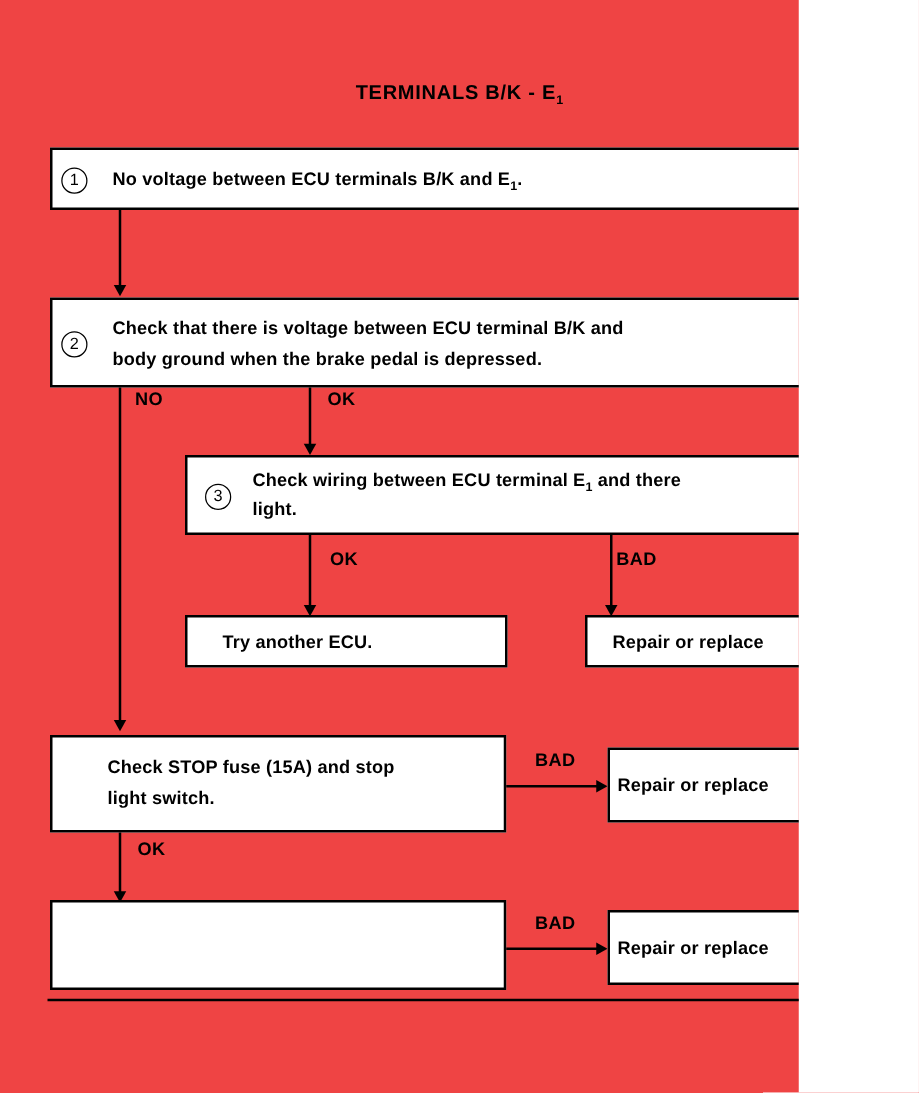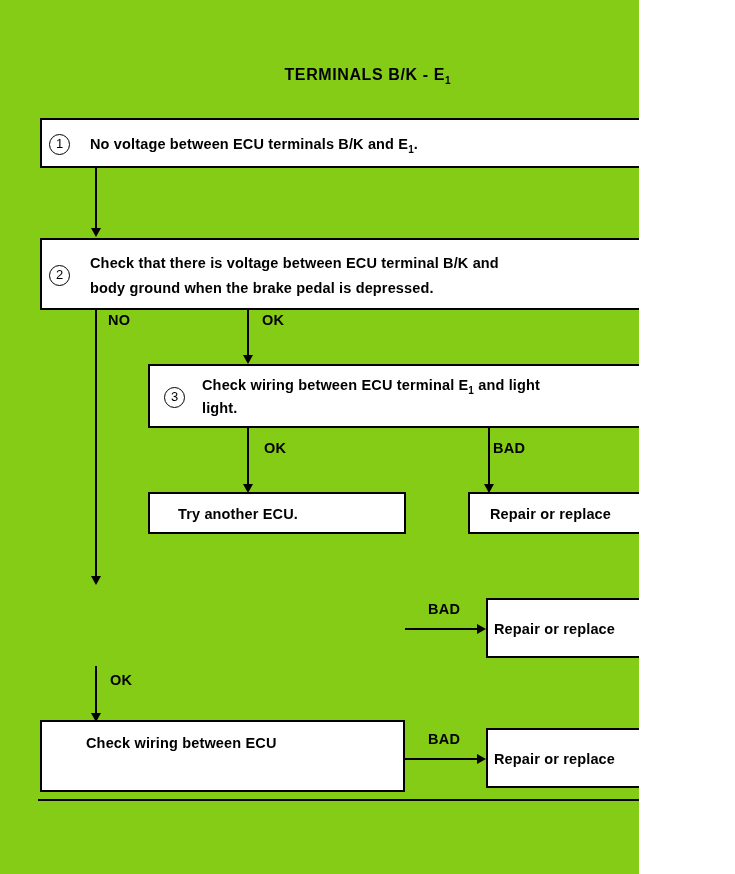--- a/index.html
+++ b/index.html
@@ -9,21 +9,21 @@
     background: #ffffff;
   }
   body {
     font-family: "Liberation Sans", sans-serif;
     color: #000000;
   }
   #page {
     position: relative;
     width: 639px;
     height: 874px;
-    background: #84cc16;
+    background: #ef4444;
     overflow: hidden;
   }
   .title {
     position: absolute;
     left: 0;
     top: 66px;
     width: 735px;
     text-align: center;
     font-size: 16px;
     font-weight: bold;
@@ -127,55 +127,58 @@
   <div class="vline" style="left:95px; top:310px; height:268px;"></div>
   <div class="arrow-down" style="left:91px; top:576px;"></div>
   <div class="lbl" style="left:108px; top:312px;">NO</div>
 
   <div class="vline" style="left:247px; top:310px; height:48px;"></div>
   <div class="arrow-down" style="left:243px; top:355px;"></div>
   <div class="lbl" style="left:262px; top:312px;">OK</div>
 
   <div class="box" style="left:148px; top:364px; width:540px; height:64px;">
     <div class="circ" style="left:14px; top:21px;">3</div>
-    <div class="txt" style="left:52px; top:9px;"><span>Check wiring between ECU terminal E</span><span class="sub">1</span><span> and light</span></div>
+    <div class="txt" style="left:52px; top:9px;"><span>Check wiring between ECU terminal E</span><span class="sub">1</span><span> and there</span></div>
     <div class="txt" style="left:52px; top:32px;">light.</div>
   </div>
 
   <div class="vline" style="left:247px; top:428px; height:58px;"></div>
   <div class="arrow-down" style="left:243px; top:484px;"></div>
   <div class="lbl" style="left:264px; top:440px;">OK</div>
 
   <div class="vline" style="left:488px; top:428px; height:58px;"></div>
   <div class="arrow-down" style="left:484px; top:484px;"></div>
   <div class="lbl" style="left:493px; top:440px;">BAD</div>
 
   <div class="box" style="left:148px; top:492px; width:258px; height:42px;">
     <div class="txt" style="left:28px; top:10px;">Try another ECU.</div>
   </div>
 
   <div class="box" style="left:468px; top:492px; width:220px; height:42px;">
     <div class="txt" style="left:20px; top:10px;">Repair or replace</div>
   </div>
 
+  <div class="box" style="left:40px; top:588px; width:365px; height:78px;">
+    <div class="txt" style="left:44px; top:14px;">Check STOP fuse (15A) and stop</div>
+    <div class="txt" style="left:44px; top:39px;">light switch.</div>
+  </div>
 
   <div class="hline" style="left:405px; top:628px; width:75px;"></div>
   <div class="arrow-right" style="left:477px; top:624px;"></div>
   <div class="lbl" style="left:428px; top:601px;">BAD</div>
 
   <div class="box" style="left:486px; top:598px; width:202px; height:60px;">
     <div class="txt" style="left:6px; top:19px;">Repair or replace</div>
   </div>
 
   <div class="vline" style="left:95px; top:666px; height:50px;"></div>
   <div class="arrow-down" style="left:91px; top:713px;"></div>
   <div class="lbl" style="left:110px; top:672px;">OK</div>
 
   <div class="box" style="left:40px; top:720px; width:365px; height:72px;">
-    <div class="txt" style="left:44px; top:11px;">Check wiring between ECU</div>
   </div>
 
   <div class="hline" style="left:405px; top:758px; width:75px;"></div>
   <div class="arrow-right" style="left:477px; top:754px;"></div>
   <div class="lbl" style="left:428px; top:731px;">BAD</div>
 
   <div class="box" style="left:486px; top:728px; width:202px; height:60px;">
     <div class="txt" style="left:6px; top:19px;">Repair or replace</div>
   </div>
 

